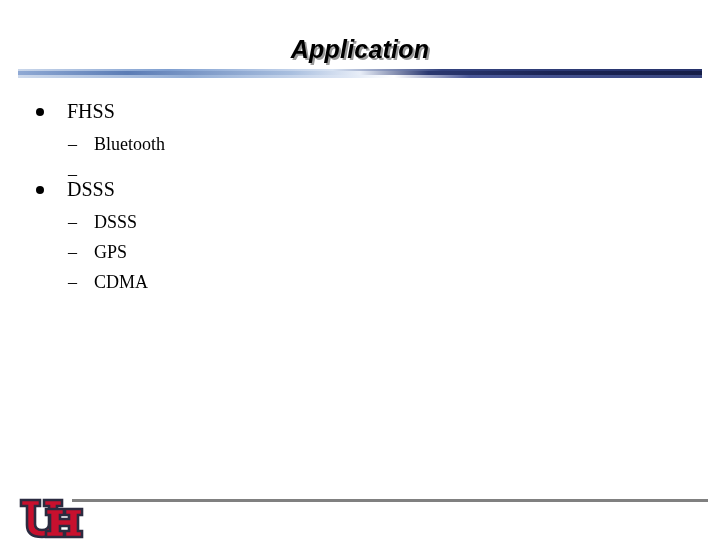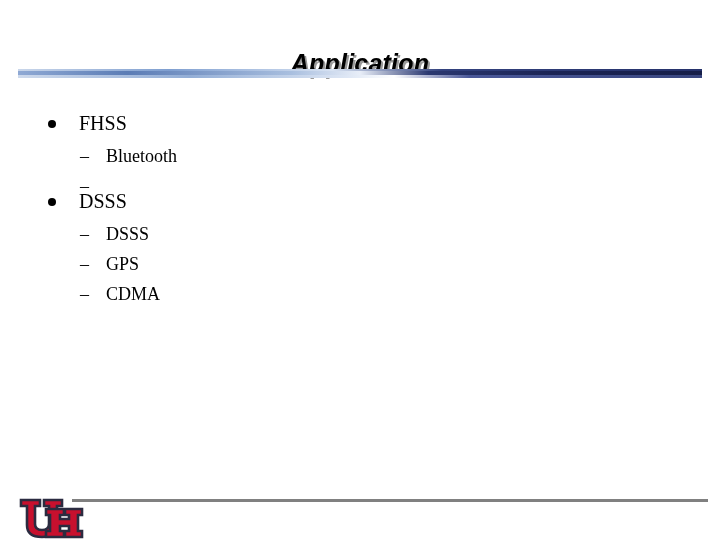--- a/index.html
+++ b/index.html
@@ -21,21 +21,21 @@
     inset: 0;
     width: 720px;
     height: 540px;
     background: #ffffff;
   }
 
   
   .title-area {
     position: absolute;
     left: 0;
-    top: 48px;
+    top: 34px;
     width: 720px;
     height: 34px;
     text-align: center;
   }
   .slide-title {
     display: inline-block;
     font-family: "Liberation Sans", sans-serif;
     font-weight: bold;
     font-style: italic;
     font-size: 25px;
@@ -81,21 +81,21 @@
 
   
   .content {
     position: absolute;
     left: 0;
     top: 92px;
     width: 720px;
   }
   ul.level1 {
     list-style: none;
-    margin: 16px;
+    margin: 4px;
     padding: 0;
   }
   li.item1 {
     position: relative;
     padding-left: 63px;
     font-size: 20px;
     line-height: 30px;
     color: #000000;
     margin-bottom: 2px;
   }

